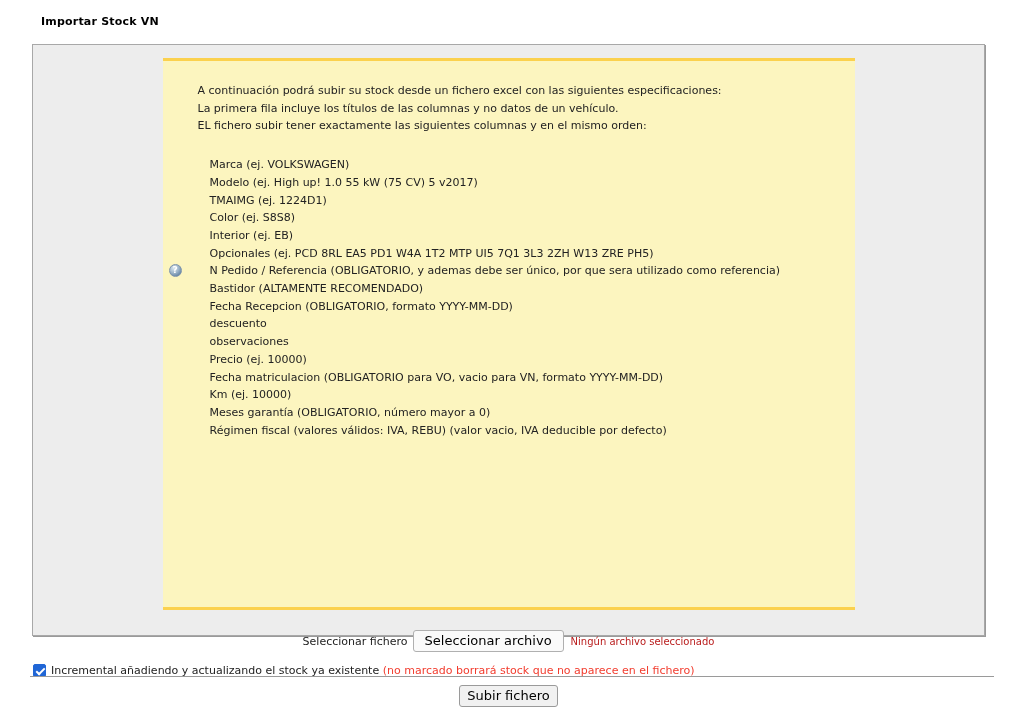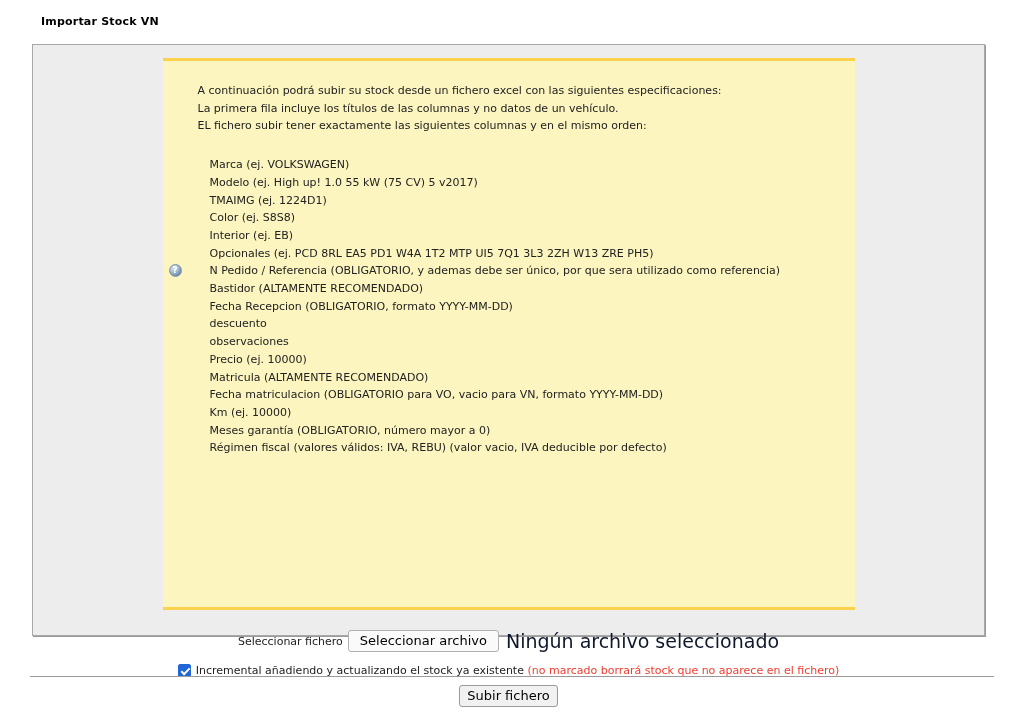--- a/index.html
+++ b/index.html
@@ -39,23 +39,23 @@
   .controls { text-align:center; }
   .file-row { margin-top:20px; height:24px; }
   .file-row * { vertical-align:middle; }
   .file-label { font-size:11px; margin-right:5px; color:#222; }
   .file-button {
     display:inline-block; font-size:13px; color:#000;
     background:#fafafa; border:1px solid #b0b0b0; border-radius:3px;
     padding:2px 11px 3px; margin-right:7px; cursor:pointer;
     font-family:"DejaVu Sans","Liberation Sans",sans-serif;
   }
-  .file-status { font-size:19px; color:#0f172a; }
+  .file-status { font-size:10px; color:#b91c1c; }
   .check-row {
-    display:flex; justify-content:center; align-items:center;
+    display:flex; justify-content:flex-start; align-items:center;
     font-size:11px; margin-top:10px; color:#222;
   }
   .check-row label { cursor:pointer; }
   .checkbox {
     display:inline-block; width:13px; height:13px; margin-right:5px;
     background:#ffffff; border:1px solid #8f8f8f; border-radius:2px;
     position:relative; flex:0 0 auto; cursor:pointer;
   }
   .checkbox.checked { background:#2066d6; border-color:#2066d6; }
   .checkbox.checked::after {
@@ -94,21 +94,20 @@
     <div class="spec-line">Opcionales (ej. PCD 8RL EA5 PD1 W4A 1T2 MTP UI5 7Q1 3L3 2ZH W13 ZRE PH5)</div>
     <div class="spec-line">
       <span class="help-icon">?</span>
       <span>N Pedido / Referencia (OBLIGATORIO, y ademas debe ser único, por que sera utilizado como referencia)</span>
     </div>
     <div class="spec-line">Bastidor (ALTAMENTE RECOMENDADO)</div>
     <div class="spec-line">Fecha Recepcion (OBLIGATORIO, formato YYYY-MM-DD)</div>
     <div class="spec-line">descuento</div>
     <div class="spec-line">observaciones</div>
     <div class="spec-line">Precio (ej. 10000)</div>
-    <div class="spec-line">Matricula (ALTAMENTE RECOMENDADO)</div>
     <div class="spec-line">Fecha matriculacion (OBLIGATORIO para VO, vacio para VN, formato YYYY-MM-DD)</div>
     <div class="spec-line">Km (ej. 10000)</div>
     <div class="spec-line">Meses garantía (OBLIGATORIO, número mayor a 0)</div>
     <div class="spec-line">Régimen fiscal (valores válidos: IVA, REBU) (valor vacio, IVA deducible por defecto)</div>
   </div>
 
   <div class="controls">
     <div class="file-row">
       <span class="file-label">Seleccionar fichero</span><span class="file-button">Seleccionar archivo</span><span class="file-status">Ningún archivo seleccionado</span>
     </div>

